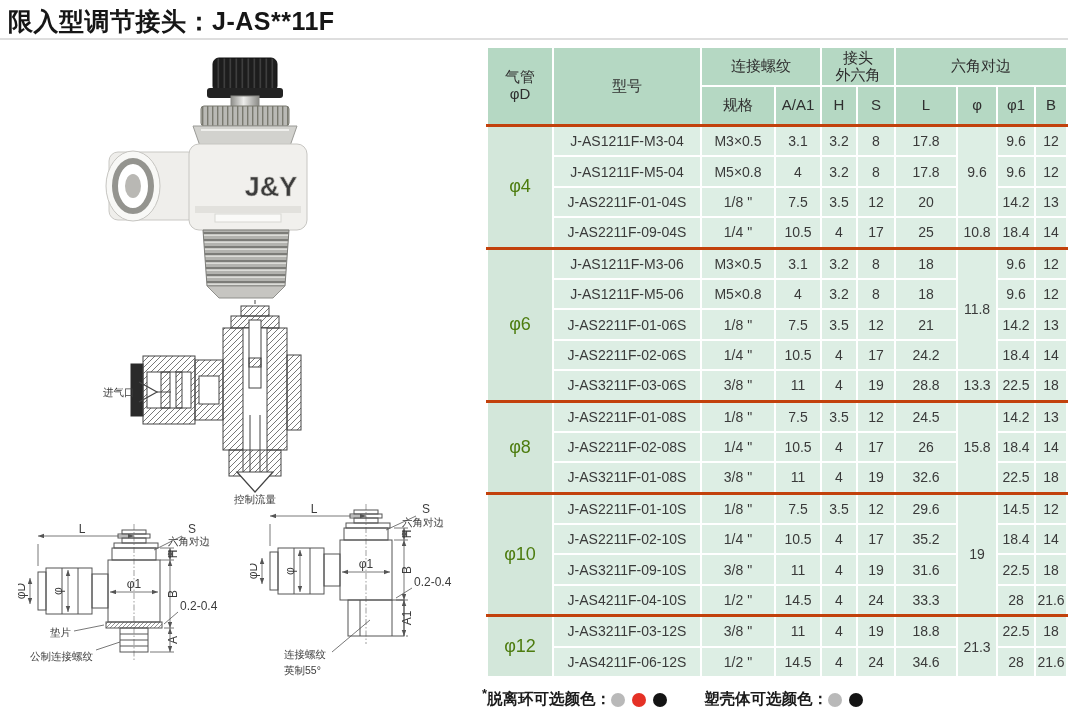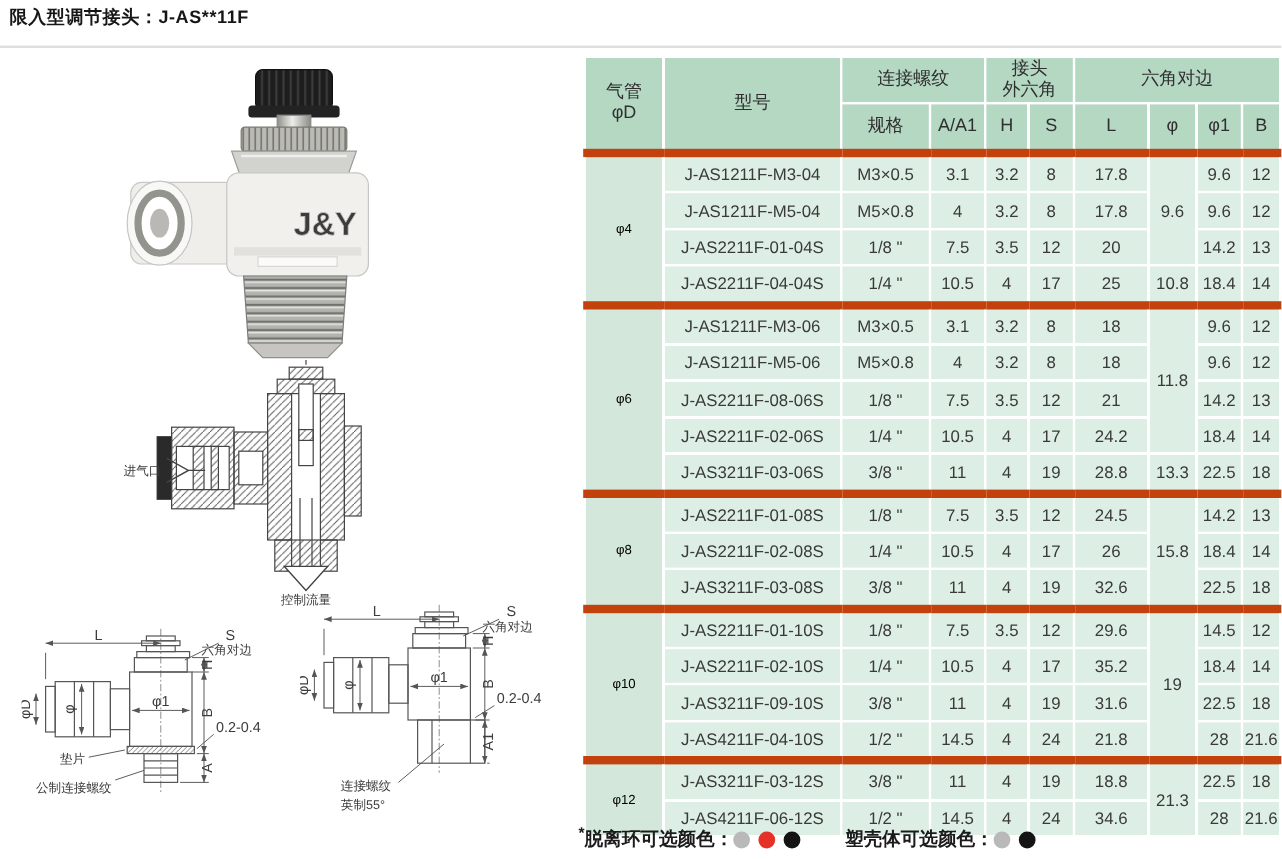--- a/index.html
+++ b/index.html
@@ -2,36 +2,36 @@
 <html><head>
 <meta charset="utf-8">
 <style>
   html,body{margin:0;padding:0;}
   body{
     width:1068px;height:716px;position:relative;overflow:hidden;
     background:#ffffff;color:#222;
     font-family:"Liberation Sans","DejaVu Sans",sans-serif;
   }
   .page-title{
-    position:absolute;left:8px;top:5px;font-size:15px;font-weight:600;
+    position:absolute;left:8px;top:5px;font-size:25px;font-weight:600;
     color:#161616;letter-spacing:0.5px;white-space:nowrap;
   }
   .title-rule{position:absolute;left:0;top:38px;width:1068px;height:2px;background:#dedede;}
 
   
   .spec-table-wrap{position:absolute;left:486px;top:46px;}
   table.spec{border-collapse:collapse;table-layout:fixed;}
   table.spec th,table.spec td{
     border:2px solid #fff;text-align:center;vertical-align:middle;
     padding:0;font-weight:normal;overflow:hidden;white-space:nowrap;
   }
   table.spec th{background:var(--hdr);font-size:15px;color:#2f2f2f;height:37px;line-height:1.12;}
   table.spec td{background:var(--cell);font-size:14px;color:#3a3a3a;height:28.4px;}
-  table.spec td.col-tube{background:var(--side);font-size:11px;color:#000000;}
-  table.spec tr.section-start td{border-top:7px solid #c2410c;}
+  table.spec td.col-tube{background:var(--side);font-size:18px;color:#4d7c0f;}
+  table.spec tr.section-start td{border-top:3px solid #c2410c;}
   table.spec th .th-line{display:block;}
 
   
   .notes{
     position:absolute;left:482px;top:689px;display:flex;align-items:center;
     font-size:15.5px;font-weight:bold;color:#1b1b1b;white-space:nowrap;
   }
   .note-ast{font-size:13px;align-self:flex-start;transform:translateY(-3px);}
   .dot{width:14px;height:14px;border-radius:50%;display:inline-block;margin-right:7px;}
   .notes .gap{width:30px;display:inline-block;}
@@ -324,21 +324,21 @@
           <td>J-AS2211F-01-04S</td>
           <td>1/8 "</td>
           <td>7.5</td>
           <td>3.5</td>
           <td>12</td>
           <td>20</td>
           <td>14.2</td>
           <td>13</td>
         </tr>
         <tr>
-          <td>J-AS2211F-04-04S</td>
+          <td>J-AS2211F-09-04S</td>
           <td>1/4 "</td>
           <td>10.5</td>
           <td>4</td>
           <td>17</td>
           <td>25</td>
           <td class="col-phi" rowspan="1">10.8</td>
           <td>18.4</td>
           <td>14</td>
         </tr>
         <tr class="section-start">
@@ -357,21 +357,21 @@
           <td>J-AS1211F-M5-06</td>
           <td>M5×0.8</td>
           <td>4</td>
           <td>3.2</td>
           <td>8</td>
           <td>18</td>
           <td>9.6</td>
           <td>12</td>
         </tr>
         <tr>
-          <td>J-AS2211F-08-06S</td>
+          <td>J-AS2211F-01-06S</td>
           <td>1/8 "</td>
           <td>7.5</td>
           <td>3.5</td>
           <td>12</td>
           <td>21</td>
           <td>14.2</td>
           <td>13</td>
         </tr>
         <tr>
           <td>J-AS2211F-02-06S</td>
@@ -410,21 +410,21 @@
           <td>J-AS2211F-02-08S</td>
           <td>1/4 "</td>
           <td>10.5</td>
           <td>4</td>
           <td>17</td>
           <td>26</td>
           <td>18.4</td>
           <td>14</td>
         </tr>
         <tr>
-          <td>J-AS3211F-03-08S</td>
+          <td>J-AS3211F-01-08S</td>
           <td>3/8 "</td>
           <td>11</td>
           <td>4</td>
           <td>19</td>
           <td>32.6</td>
           <td>22.5</td>
           <td>18</td>
         </tr>
         <tr class="section-start">
           <td class="col-tube" rowspan="4">φ10</td>
@@ -457,21 +457,21 @@
           <td>31.6</td>
           <td>22.5</td>
           <td>18</td>
         </tr>
         <tr>
           <td>J-AS4211F-04-10S</td>
           <td>1/2 "</td>
           <td>14.5</td>
           <td>4</td>
           <td>24</td>
-          <td>21.8</td>
+          <td>33.3</td>
           <td>28</td>
           <td>21.6</td>
         </tr>
         <tr class="section-start">
           <td class="col-tube" rowspan="2">φ12</td>
           <td>J-AS3211F-03-12S</td>
           <td>3/8 "</td>
           <td>11</td>
           <td>4</td>
           <td>19</td>

